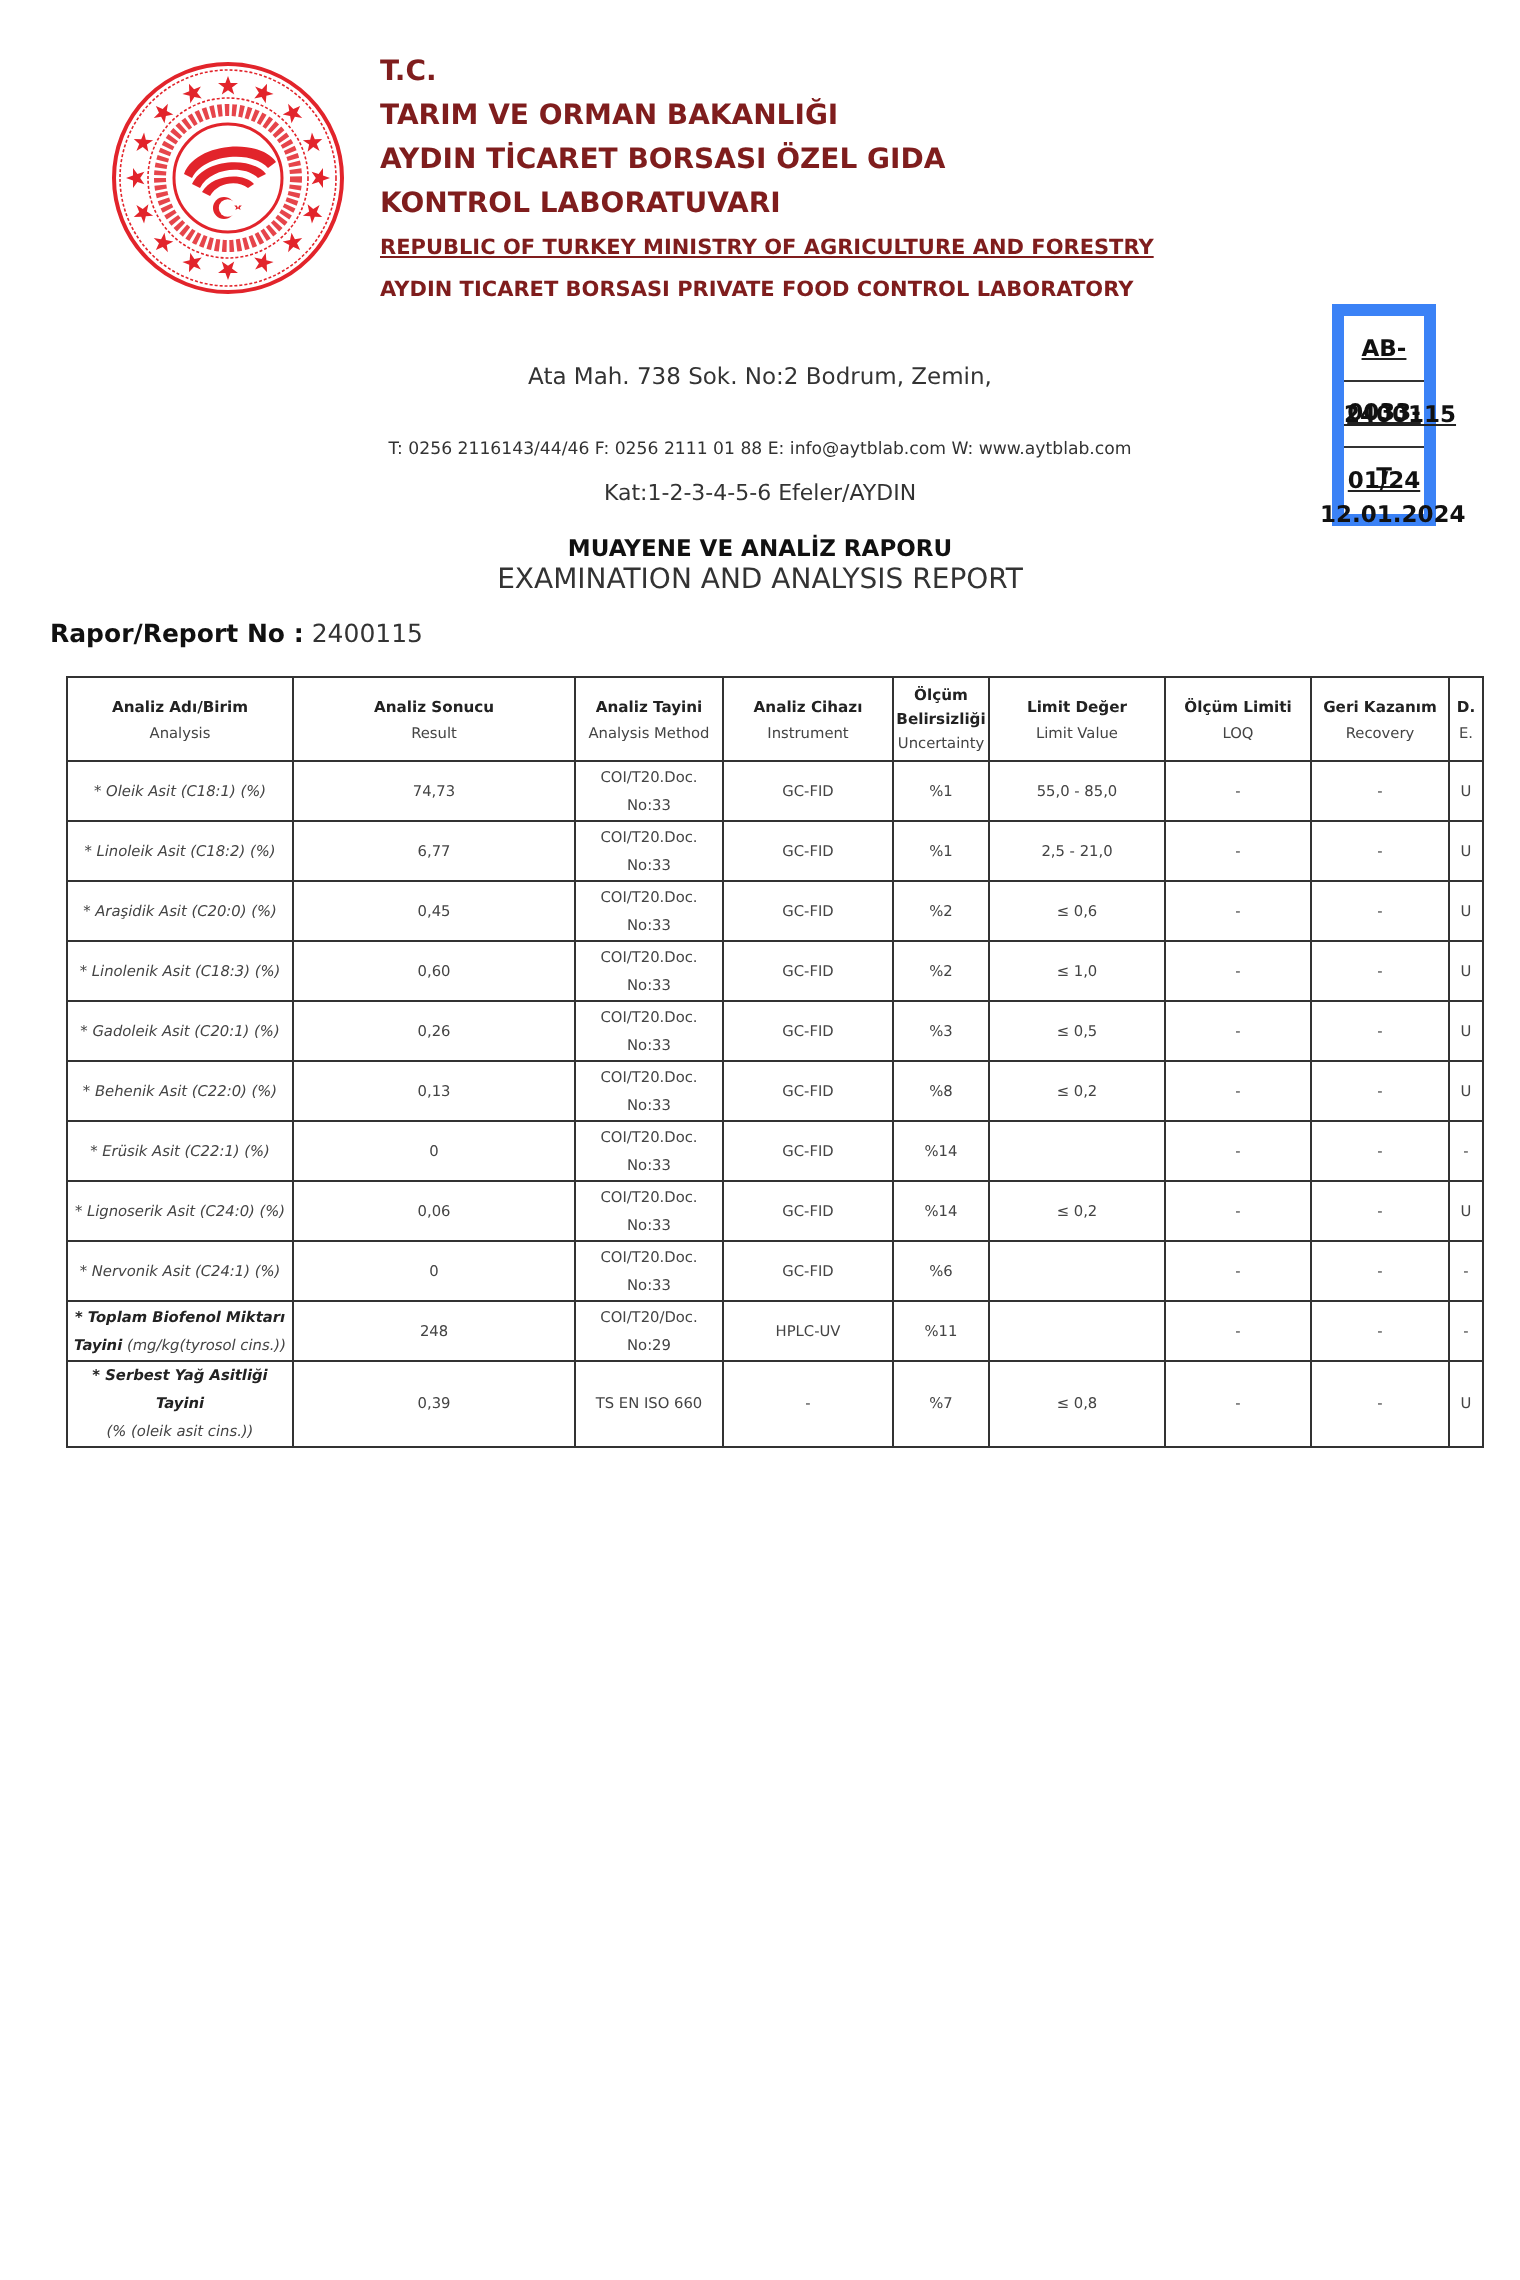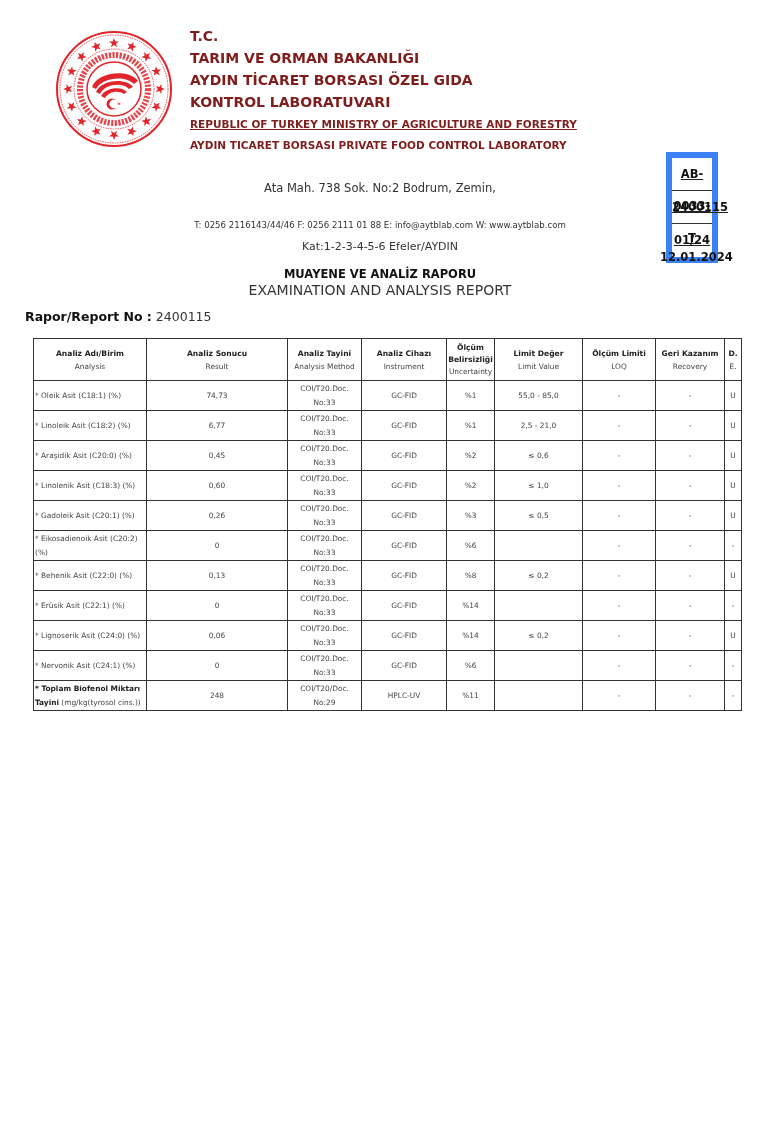--- a/index.html
+++ b/index.html
@@ -31,21 +31,21 @@
 
   .reportno { position: absolute; left: 25px; top: 309px; font-size: 12.5px; color: #111; }
   .reportno b { font-weight: bold; }
   .reportno span.val { color: #333; }
 
   table.report { position: absolute; left: 33px; top: 338px; border-collapse: collapse; table-layout: fixed; width: 708px; }
   table.report td, table.report th { border: 1px solid #333; font-size: 7.4px; color: #444; vertical-align: middle; }
   table.report th { height: 42px; text-align: center; font-weight: normal; line-height: 13px; }
   table.report th b { display: block; font-weight: bold; color: #222; font-size: 7.6px; }
   table.report td { height: 30px; text-align: center; line-height: 14px; padding: 0 1px; }
-  table.report td.name { text-align: left; padding-left: 1px; }
+  table.report td.name { text-align: center; padding-left: 1px; font-style: italic; }
   table.report td.name b { font-weight: bold; color: #222; }
   table.report th.unc { line-height: 12px; }
 </style>
 </head>
 <body>
 
 <div class="logo">
   <svg width="120" height="120" viewBox="0 0 120 120">
     <circle cx="60" cy="60" r="57" fill="none" stroke="#e2242b" stroke-width="2"></circle>
     <circle cx="60" cy="60" r="54" fill="none" stroke="#e2242b" stroke-width="0.8" stroke-dasharray="1.5 1"></circle>
@@ -218,31 +218,20 @@
       <td>0,26</td>
       <td>COI/T20.Doc. No:33</td>
       <td>GC-FID</td>
       <td>%3</td>
       <td>≤ 0,5</td>
       <td>-</td>
       <td>-</td>
       <td>U</td>
     </tr>
     <tr>
-      <td class="name">* Eikosadienoik Asit (C20:2) (%)</td>
-      <td>0</td>
-      <td>COI/T20.Doc. No:33</td>
-      <td>GC-FID</td>
-      <td>%6</td>
-      <td></td>
-      <td>-</td>
-      <td>-</td>
-      <td>-</td>
-    </tr>
-    <tr>
       <td class="name">* Behenik Asit (C22:0) (%)</td>
       <td>0,13</td>
       <td>COI/T20.Doc. No:33</td>
       <td>GC-FID</td>
       <td>%8</td>
       <td>≤ 0,2</td>
       <td>-</td>
       <td>-</td>
       <td>U</td>
     </tr>
@@ -283,14 +272,25 @@
       <td class="name"><b>* Toplam Biofenol Miktarı Tayini</b><span> (mg/kg(tyrosol cins.))</span></td>
       <td>248</td>
       <td>COI/T20/Doc. No:29</td>
       <td>HPLC-UV</td>
       <td>%11</td>
       <td></td>
       <td>-</td>
       <td>-</td>
       <td>-</td>
     </tr>
+    <tr>
+      <td class="name"><b>* Serbest Yağ Asitliği Tayini</b><br><span>(% (oleik asit cins.))</span></td>
+      <td>0,39</td>
+      <td>TS EN ISO 660</td>
+      <td>-</td>
+      <td>%7</td>
+      <td>≤ 0,8</td>
+      <td>-</td>
+      <td>-</td>
+      <td>U</td>
+    </tr>
   </tbody>
 </table>
 
 </body></html>

